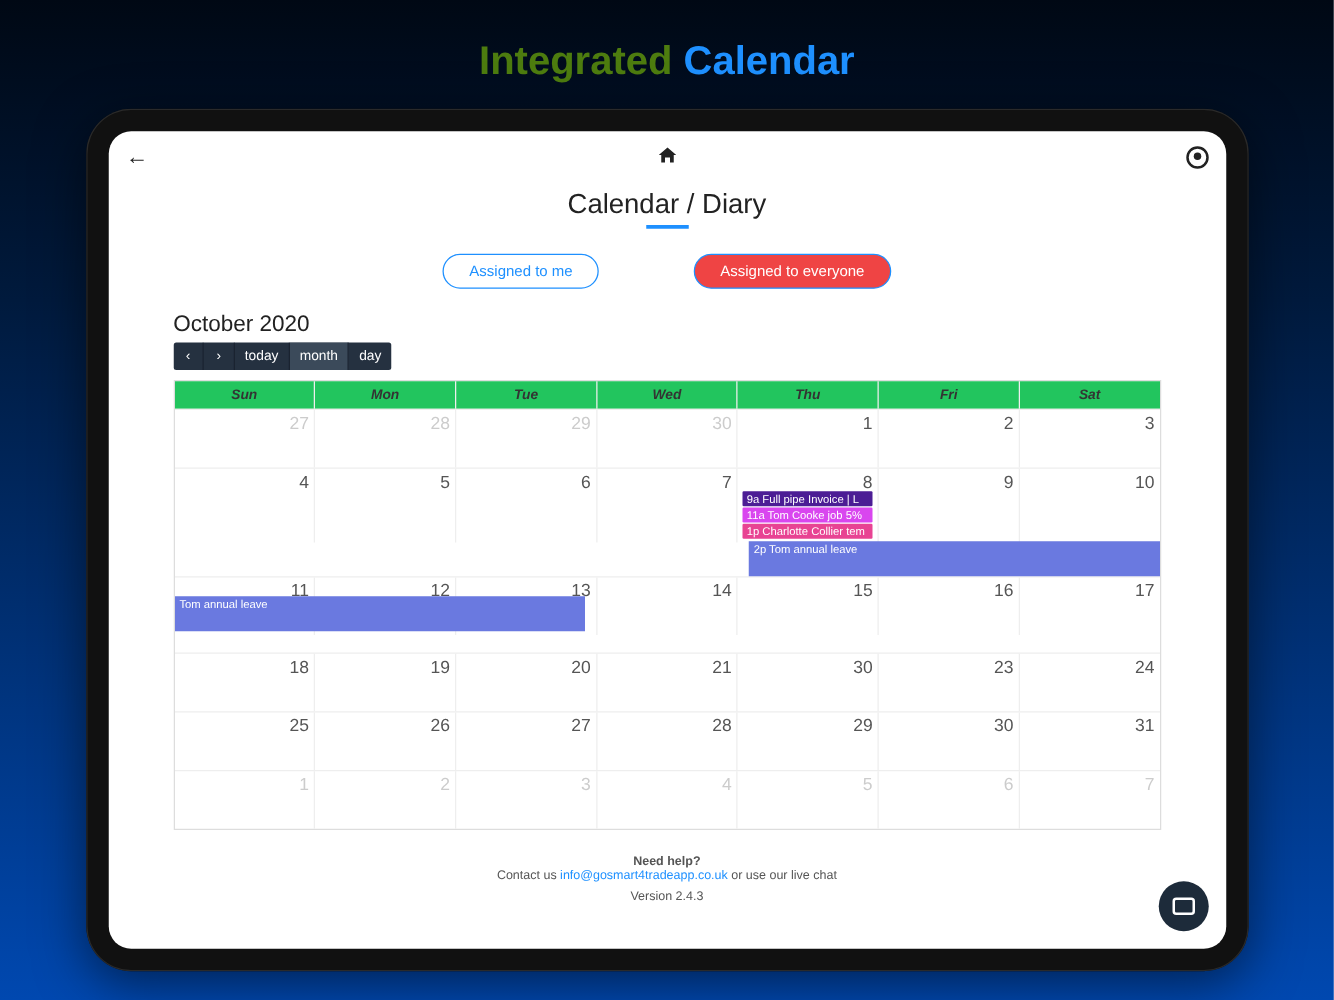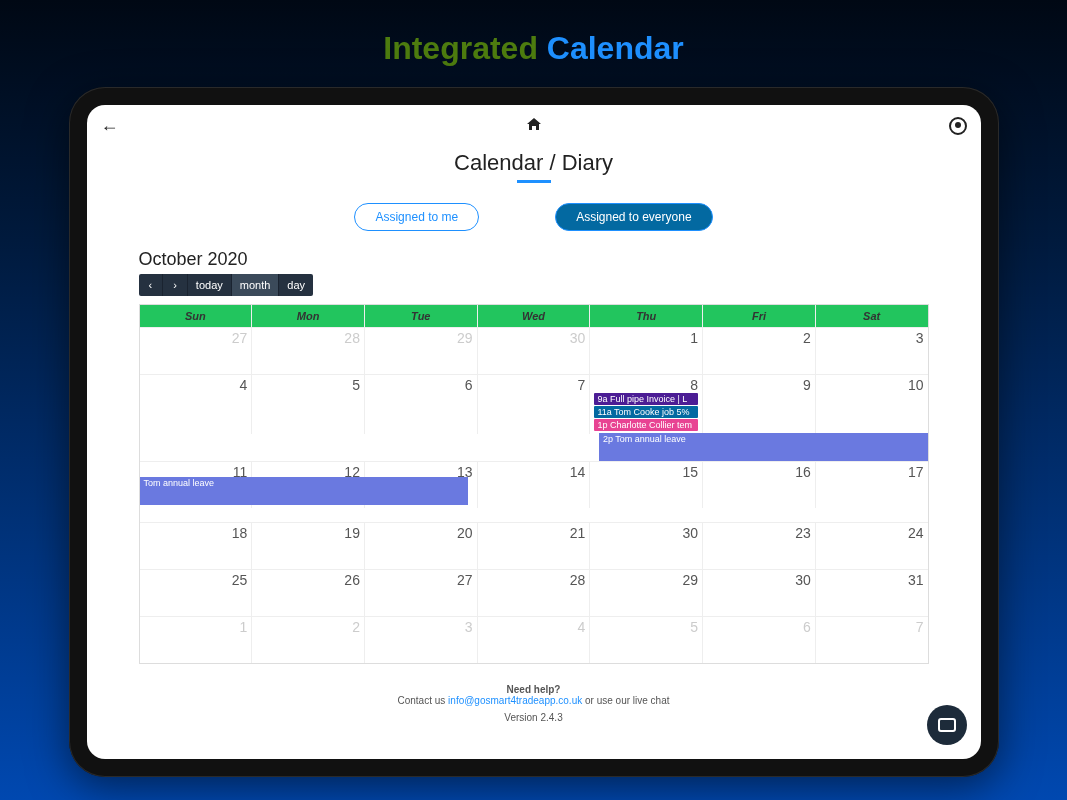--- a/index.html
+++ b/index.html
@@ -59,21 +59,21 @@
   .underline {
     width: 34px; height: 3px; background:#1e90ff; margin: 4px auto 0;
   }
   .filters {
     display:flex; justify-content:center; gap: 76px; margin: 20px 0 18px;
   }
   .pill {
     padding: 6px 20px; border-radius: 18px; font-size: 12px; cursor: pointer;
   }
   .pill-outline { border: 1px solid #1e90ff; color:#1e90ff; background:#fff; }
-  .pill-filled { background:#0369a1; color:#fff; border:1px solid #1e90ff; }
+  .pill-filled { background:#ef4444; color:#fff; border:1px solid #1e90ff; }
   .month-label { font-size: 18px; margin: 0 0 4px 52px; color:#222; }
   .toolbar {
     display:flex; margin-left:52px; background:#253140; color:#fff; font-size:11px;
     width: fit-content; border-radius:2px; overflow:hidden;
   }
   .toolbar > div {
     padding: 5px 8px; border-right:1px solid #1a2330; cursor:pointer;
   }
   .toolbar > div:last-child { border-right:none; }
   .toolbar .nav { padding: 5px 10px; }
@@ -89,21 +89,21 @@
     flex:1; min-height:46px; border-right:1px solid #eee; position:relative; padding:2px 4px;
   }
   .cell:last-child { border-right:none; }
   .cell .num { position:absolute; top:2px; right:4px; font-size:14px; }
   .prev-month, .next-month { color:#ccc; }
   .events { margin-top:16px; }
   .ev {
     font-size:9px; color:#fff; padding:1px 3px; margin-bottom:1px; white-space:nowrap; overflow:hidden; text-overflow: ellipsis; border-radius:1px;
   }
   .ev-green { background:#4c1d95; }
-  .ev-blue { background:#0369a1; }
+  .ev-blue { background:#d946ef; }
   .ev-pink { background:#e84393; }
   .ev-span {
     position:relative; background:#6a79e0; color:#fff; font-size:9px; padding:1px 4px; height:28px; margin-top:-1px; white-space:nowrap; overflow:hidden;
   }
   .span-row { display:flex; }
   .footer {
     text-align:center; font-size:10px; color:#555; margin-top:20px;
   }
   .footer a { color:#1e90ff; text-decoration:none; }
   .chat {

